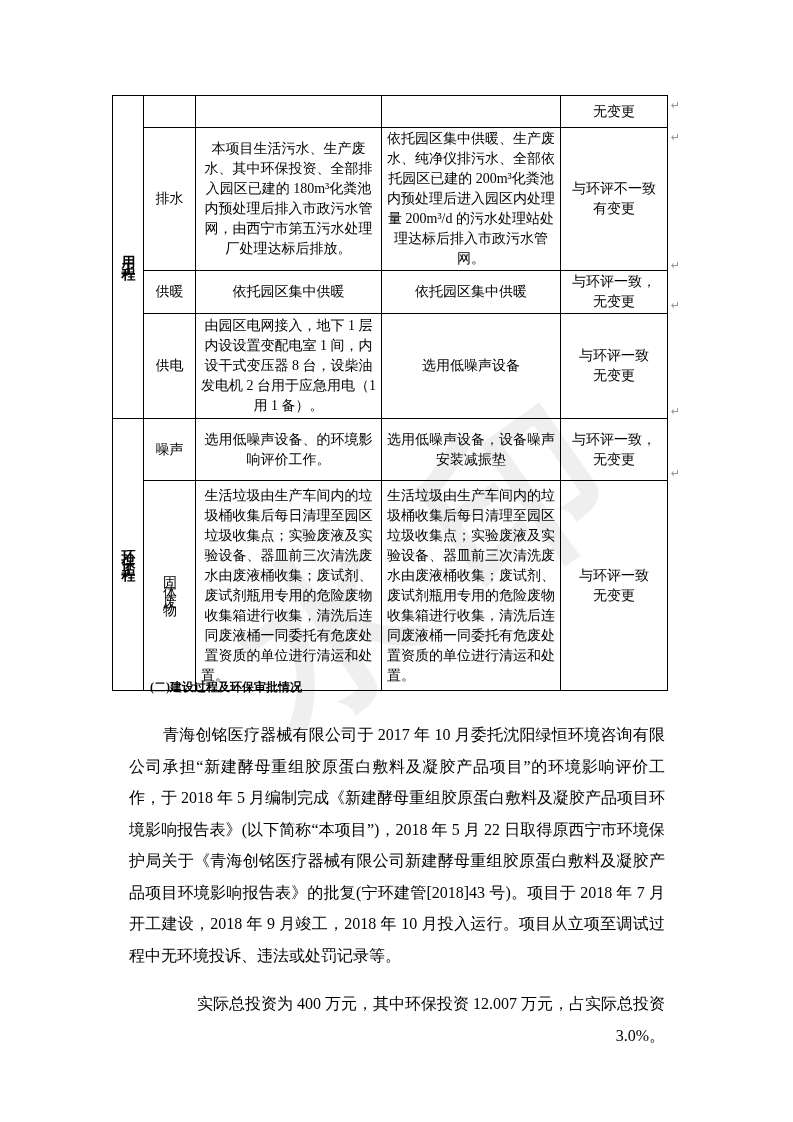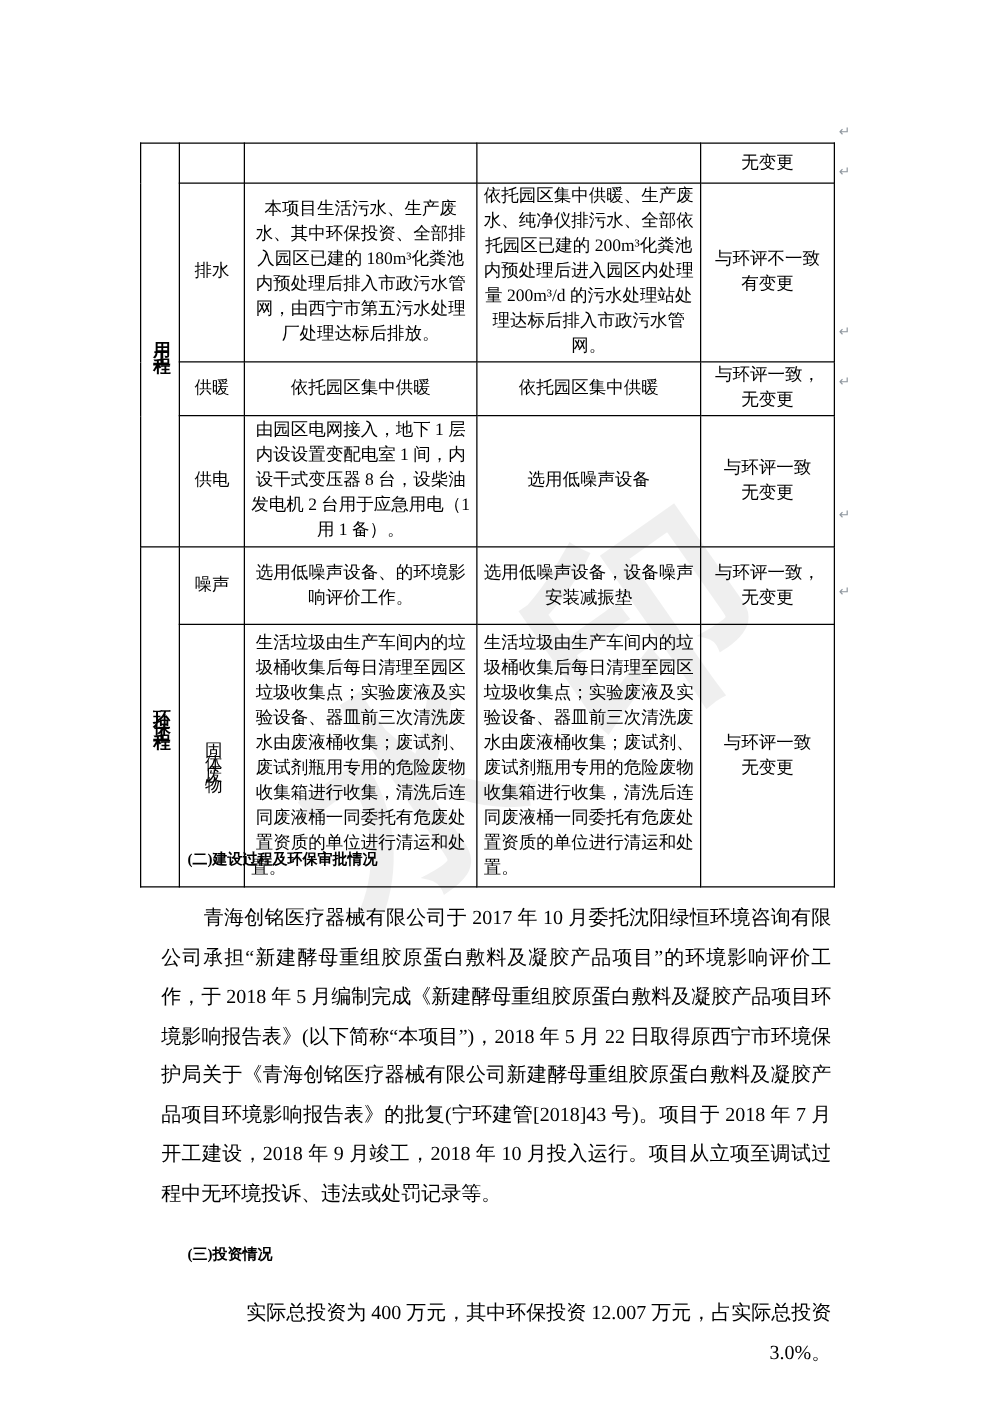--- a/index.html
+++ b/index.html
@@ -35,21 +35,20 @@
   
   table.doc-table {
     position: absolute;
     left: 112px;
     top: 95px;
     width: 555px;
     border-collapse: collapse;
     table-layout: fixed;
     font-size: 14px;
     line-height: 20px;
-    margin-top: 19px;
   }
   table.doc-table td {
     border: 1px solid #000;
     padding: 1px 5px;
     text-align: center;
     vertical-align: middle;
     overflow: hidden;
   }
   td.sec-cell { vertical-align: top; padding-top: 5px; }
   td.sec-cell-mid { vertical-align: middle; }
@@ -170,17 +169,16 @@
   <span class="row-mark" style="top:100px">↵</span>
   <span class="row-mark" style="top:132px">↵</span>
   <span class="row-mark" style="top:260px">↵</span>
   <span class="row-mark" style="top:300px">↵</span>
   <span class="row-mark" style="top:406px">↵</span>
   <span class="row-mark" style="top:468px">↵</span>
 
   <div class="textblock">
     <h2 class="sect-heading">(二)建设过程及环保审批情况</h2>
     <p class="body-para">青海创铭医疗器械有限公司于 2017 年 10 月委托沈阳绿恒环境咨询有限公司承担“新建酵母重组胶原蛋白敷料及凝胶产品项目”的环境影响评价工作，于 2018 年 5 月编制完成《新建酵母重组胶原蛋白敷料及凝胶产品项目环境影响报告表》(以下简称“本项目”)，2018 年 5 月 22 日取得原西宁市环境保护局关于《青海创铭医疗器械有限公司新建酵母重组胶原蛋白敷料及凝胶产品项目环境影响报告表》的批复(宁环建管[2018]43 号)。项目于 2018 年 7 月开工建设，2018 年 9 月竣工，2018 年 10 月投入运行。项目从立项至调试过程中无环境投诉、违法或处罚记录等。</p>
-    <h2 class="sect-heading">(三)投资情况</h2>
     <p class="body-para last">实际总投资为 400 万元，其中环保投资 12.007 万元，占实际总投资 3.0%。</p>
   </div>
 
 </div>
 
 </body></html>

